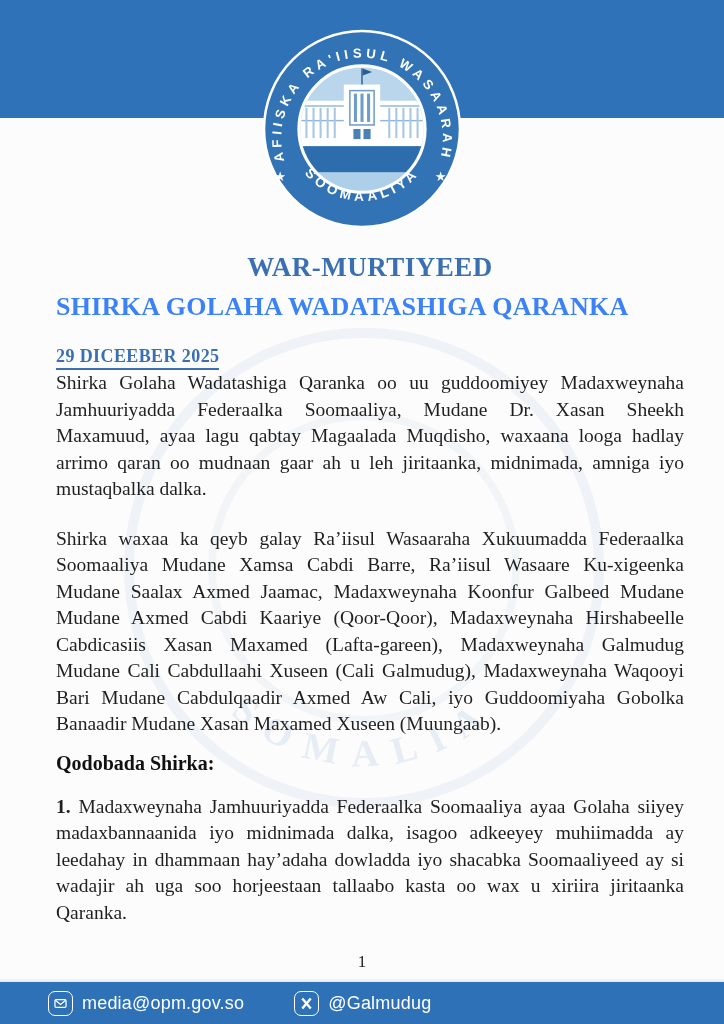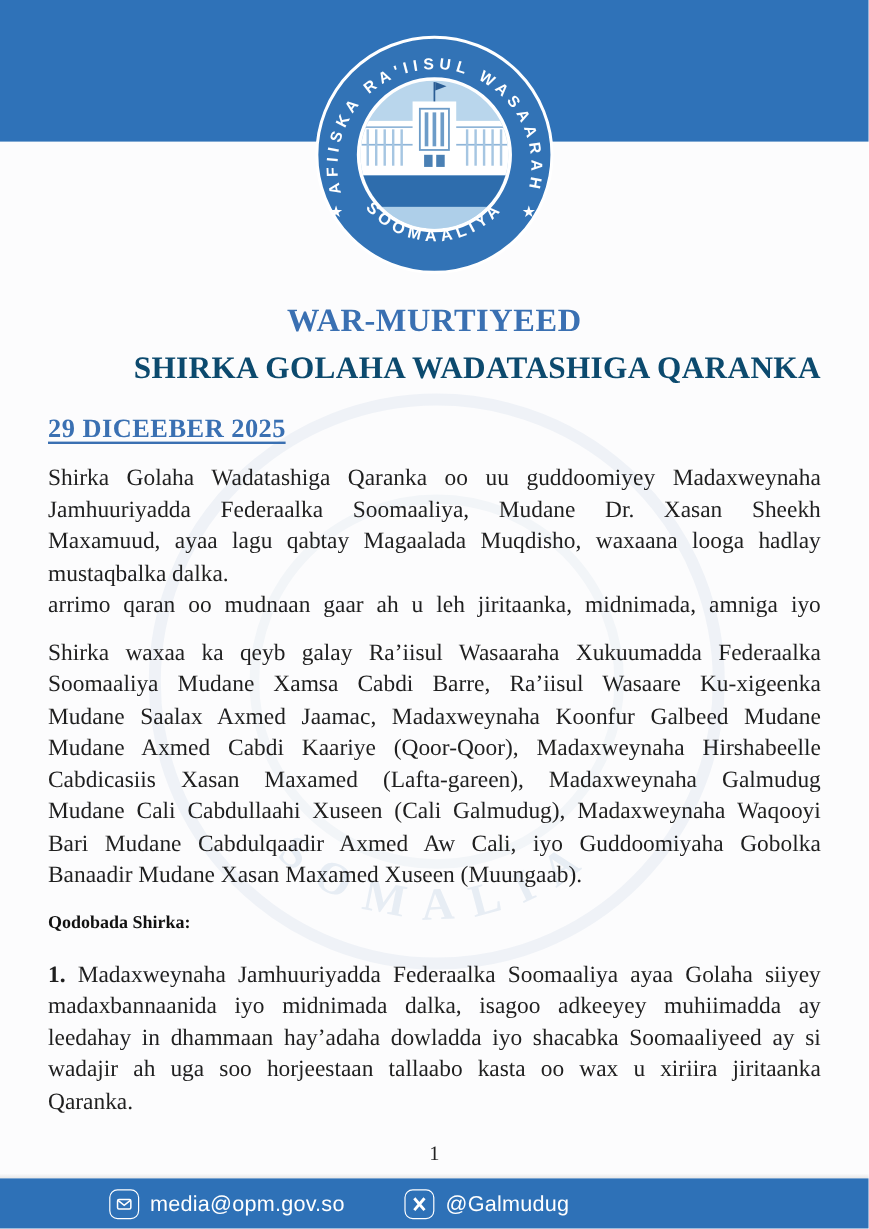--- a/index.html
+++ b/index.html
@@ -8,45 +8,45 @@
 
   
   .band{position:absolute;top:0;left:0;width:724px;height:118px;background:#2f72b8;}
 
   
   .logo-wrap{position:absolute;top:28px;left:261px;width:202px;height:202px;z-index:3;}
 
   
   .watermark{position:absolute;top:318px;left:114px;width:500px;height:500px;z-index:0;pointer-events:none;}
 
-  .content{position:relative;z-index:1;padding:118px 40px 0 40px;}
+  .content{position:relative;z-index:1;padding:118px 40px 0 56px;}
   .title1{margin:132px 0 0 0;font-size:27px;line-height:34px;font-weight:bold;
           color:#3a70b2;text-align:center;letter-spacing:.5px;}
   .title2{margin:6px 0 0 0;font-size:26px;line-height:34px;font-weight:bold;
-          color:#0c4a6e;text-align:right;letter-spacing:.3px;}
+          color:#3b82f6;text-align:left;letter-spacing:.3px;}
   .dateline{margin:22px 0 0 0;line-height:21px;}
-  .dateline span{display:inline-block;font-size:22px;font-weight:bold;color:#3a70b2;
+  .dateline span{display:inline-block;font-size:18px;font-weight:bold;color:#3a70b2;
           letter-spacing:.4px;border-bottom:2px solid #3a70b2;padding-bottom:1px;}
 
   .bodytext{margin:0;font-size:19.5px;line-height:26.5px;color:#1f1f1f;}
-  .p1{margin-top:16px;}
-  .p2{margin-top:13px;}
-  .qheading{margin:12px 0 0 0;font-size:15px;line-height:27px;font-weight:bold;color:#111;}
+  .p1{margin-top:0;}
+  .p2{margin-top:23px;}
+  .qheading{margin:12px 0 0 0;font-size:20px;line-height:27px;font-weight:bold;color:#111;}
   .p3{margin-top:17px;font-family:Liberation Serif, serif;}
 
   .jl{display:block;text-align:justify;text-align-last:justify;}
   .jl-last{text-align-last:left;}
 
   .pagenum{position:absolute;left:0;right:0;bottom:52px;text-align:center;
            font-size:17px;color:#222;z-index:1;}
 
   .footer-shadow{position:absolute;left:0;bottom:42px;width:724px;height:4px;
            background:linear-gradient(#fcfcfd,#dcdcdc);opacity:.7;z-index:1;}
   .footer{position:absolute;left:0;bottom:0;width:724px;height:42px;background:#2e71b7;
-          display:flex;align-items:center;padding-left:91px;gap:50px;box-sizing:border-box;
+          display:flex;align-items:center;padding-left:48px;gap:50px;box-sizing:border-box;
           font-family:"Liberation Sans", sans-serif;z-index:2;}
   .f-item{display:flex;align-items:center;gap:9px;color:#fff;font-size:18px;letter-spacing:.2px;}
   .icon-box{width:25px;height:25px;border:1.7px solid #fff;border-radius:7px;
             display:flex;align-items:center;justify-content:center;box-sizing:border-box;flex:none;}
 </style>
 </head>
 <body>
 
 <div class="page">
 
@@ -123,22 +123,22 @@
     <h2 class="title2">SHIRKA GOLAHA WADATASHIGA QARANKA</h2>
 
     <div class="dateline">
       <span>29 DICEEBER 2025</span>
     </div>
 
     <p class="bodytext p1">
         <span class="jl">Shirka Golaha Wadatashiga Qaranka oo uu guddoomiyey Madaxweynaha</span>
         <span class="jl">Jamhuuriyadda Federaalka Soomaaliya, Mudane Dr. Xasan Sheekh</span>
         <span class="jl">Maxamuud, ayaa lagu qabtay Magaalada Muqdisho, waxaana looga hadlay</span>
+        <span class="jl">arrimo qaran oo mudnaan gaar ah u leh jiritaanka, midnimada, amniga iyo</span>
         <span class="jl jl-last">mustaqbalka dalka.</span>
-        <span class="jl">arrimo qaran oo mudnaan gaar ah u leh jiritaanka, midnimada, amniga iyo</span>
       </p>
     <p class="bodytext p2">
         <span class="jl">Shirka waxaa ka qeyb galay Ra’iisul Wasaaraha Xukuumadda Federaalka</span>
         <span class="jl">Soomaaliya Mudane Xamsa Cabdi Barre, Ra’iisul Wasaare Ku-xigeenka</span>
         <span class="jl">Mudane Saalax Axmed Jaamac, Madaxweynaha Koonfur Galbeed Mudane</span>
         <span class="jl">Mudane Axmed Cabdi Kaariye (Qoor-Qoor), Madaxweynaha Hirshabeelle</span>
         <span class="jl">Cabdicasiis Xasan Maxamed (Lafta-gareen), Madaxweynaha Galmudug</span>
         <span class="jl">Mudane Cali Cabdullaahi Xuseen (Cali Galmudug), Madaxweynaha Waqooyi</span>
         <span class="jl">Bari Mudane Cabdulqaadir Axmed Aw Cali, iyo Guddoomiyaha Gobolka</span>
         <span class="jl jl-last">Banaadir Mudane Xasan Maxamed Xuseen (Muungaab).</span>

